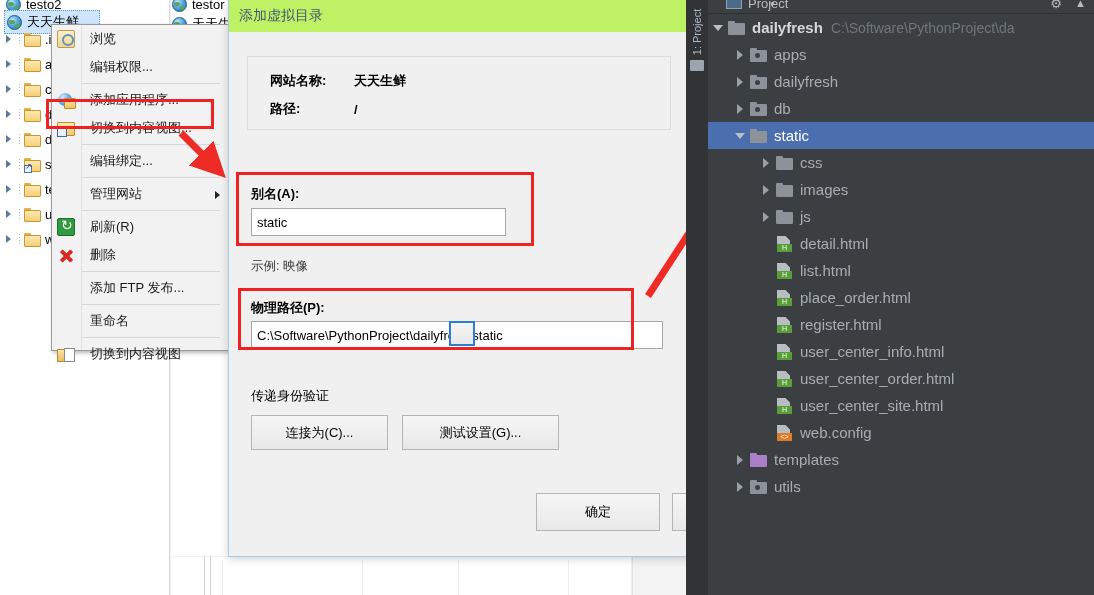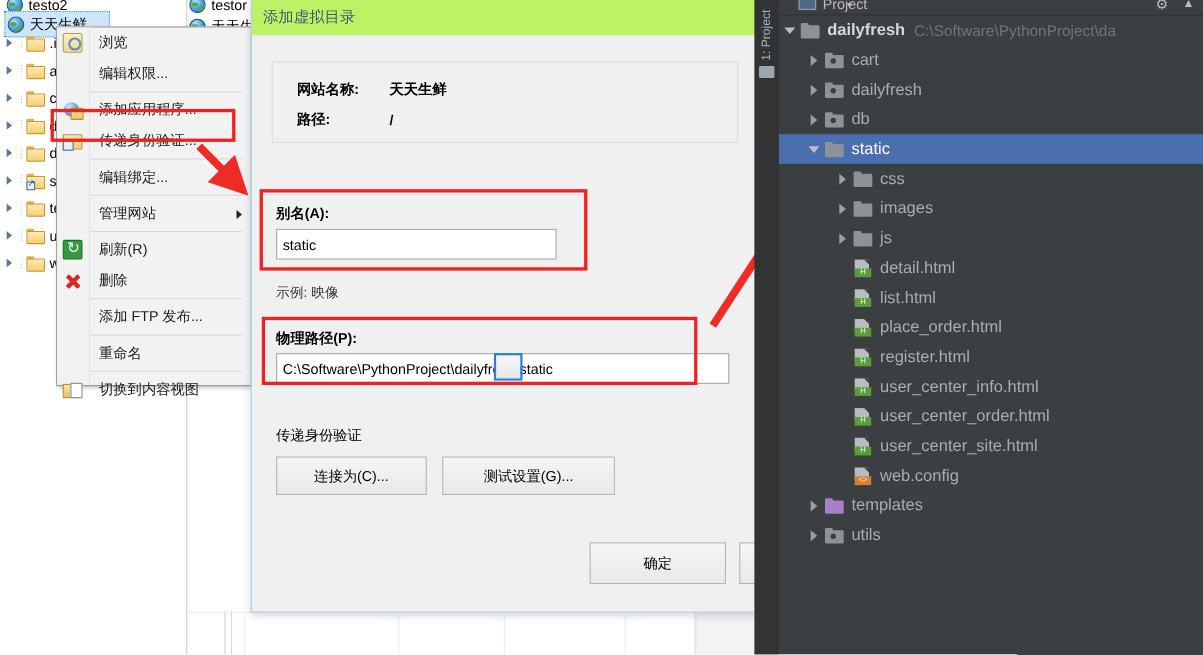--- a/index.html
+++ b/index.html
@@ -305,21 +305,21 @@
     <span class="mlabel">编辑权限...</span>
   </div>
   <div class="msep"></div>
 
   <div class="mi">
     <span class="micon ic-app"></span>
     <span class="mlabel">添加应用程序...</span>
   </div>
   <div class="mi">
     <span class="micon ic-vdir"></span>
-    <span class="mlabel">传递身份验证...</span>
+    <span class="mlabel">切换到内容视图...</span>
   </div>
   <div class="msep"></div>
 
   <div class="mi">
     <span class="mlabel">编辑绑定...</span>
   </div>
   <div class="msep"></div>
 
   <div class="mi">
     <span class="mlabel">管理网站</span>
@@ -445,21 +445,21 @@
       <span class="pc-root-path">C:\Software\PythonProject\da</span>
     </div>
 
     <div class="pc-row" style="padding-left:26px;">
       <span class="pc-arrow closed"></span>
       <span class="pc-fold module">
           <span class="ftab"></span>
           <span class="fbody"></span>
           <span class="dot"></span>
         </span>
-      <span class="pc-label">cart</span>
+      <span class="pc-label">apps</span>
     </div>
     <div class="pc-row" style="padding-left:26px;">
       <span class="pc-arrow closed"></span>
       <span class="pc-fold module">
           <span class="ftab"></span>
           <span class="fbody"></span>
           <span class="dot"></span>
         </span>
       <span class="pc-label">dailyfresh</span>
     </div>

